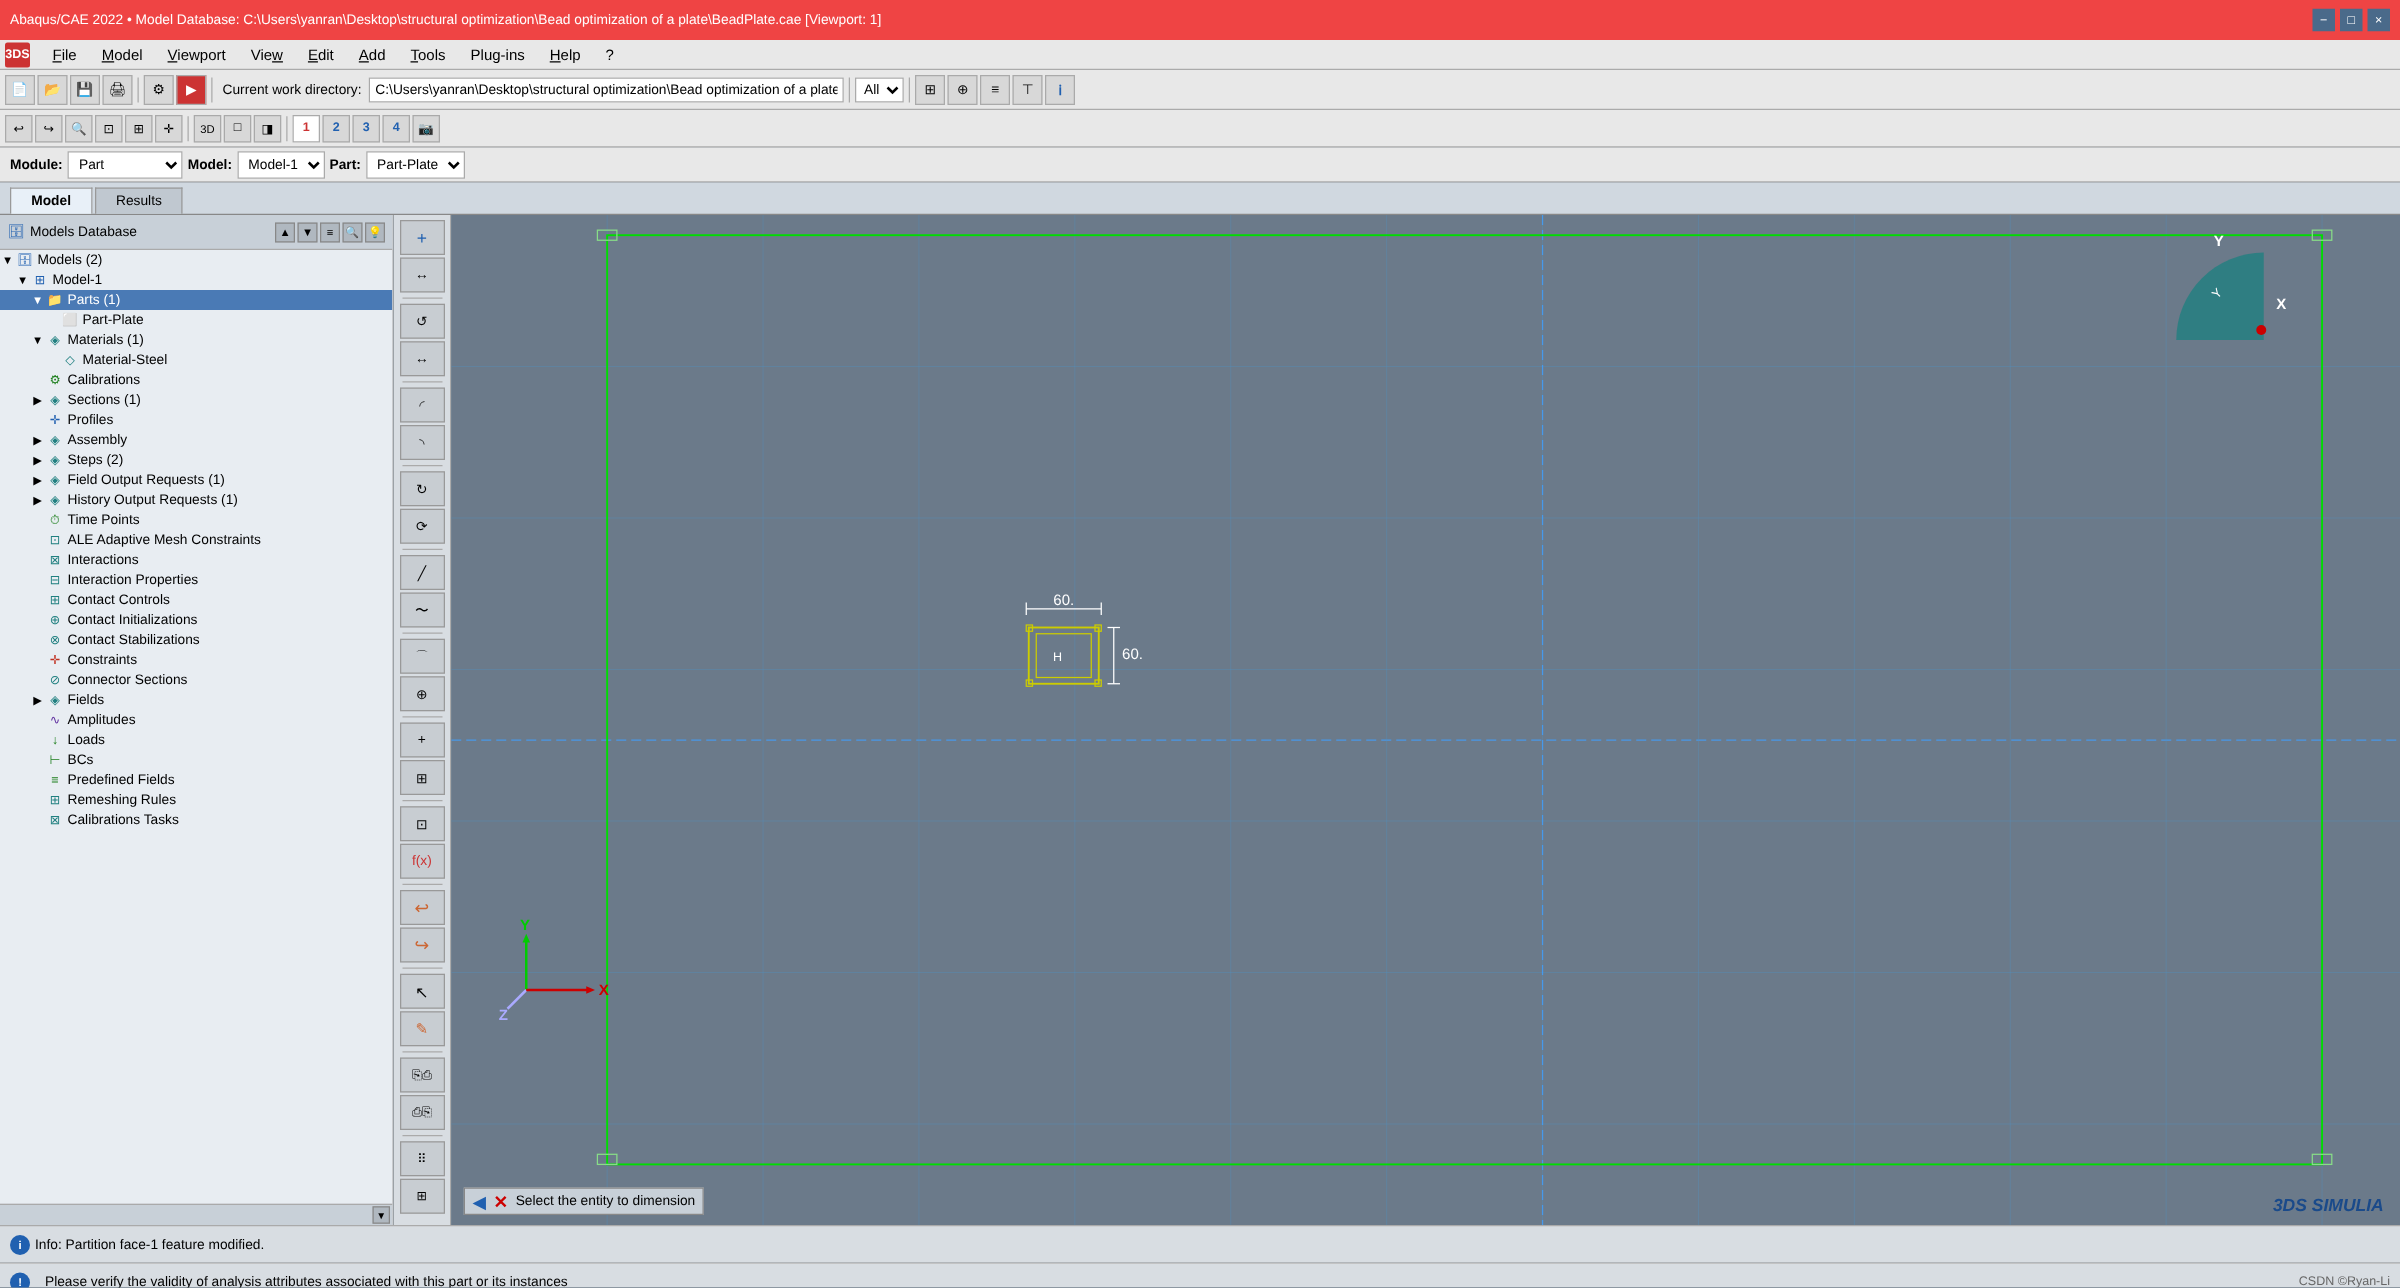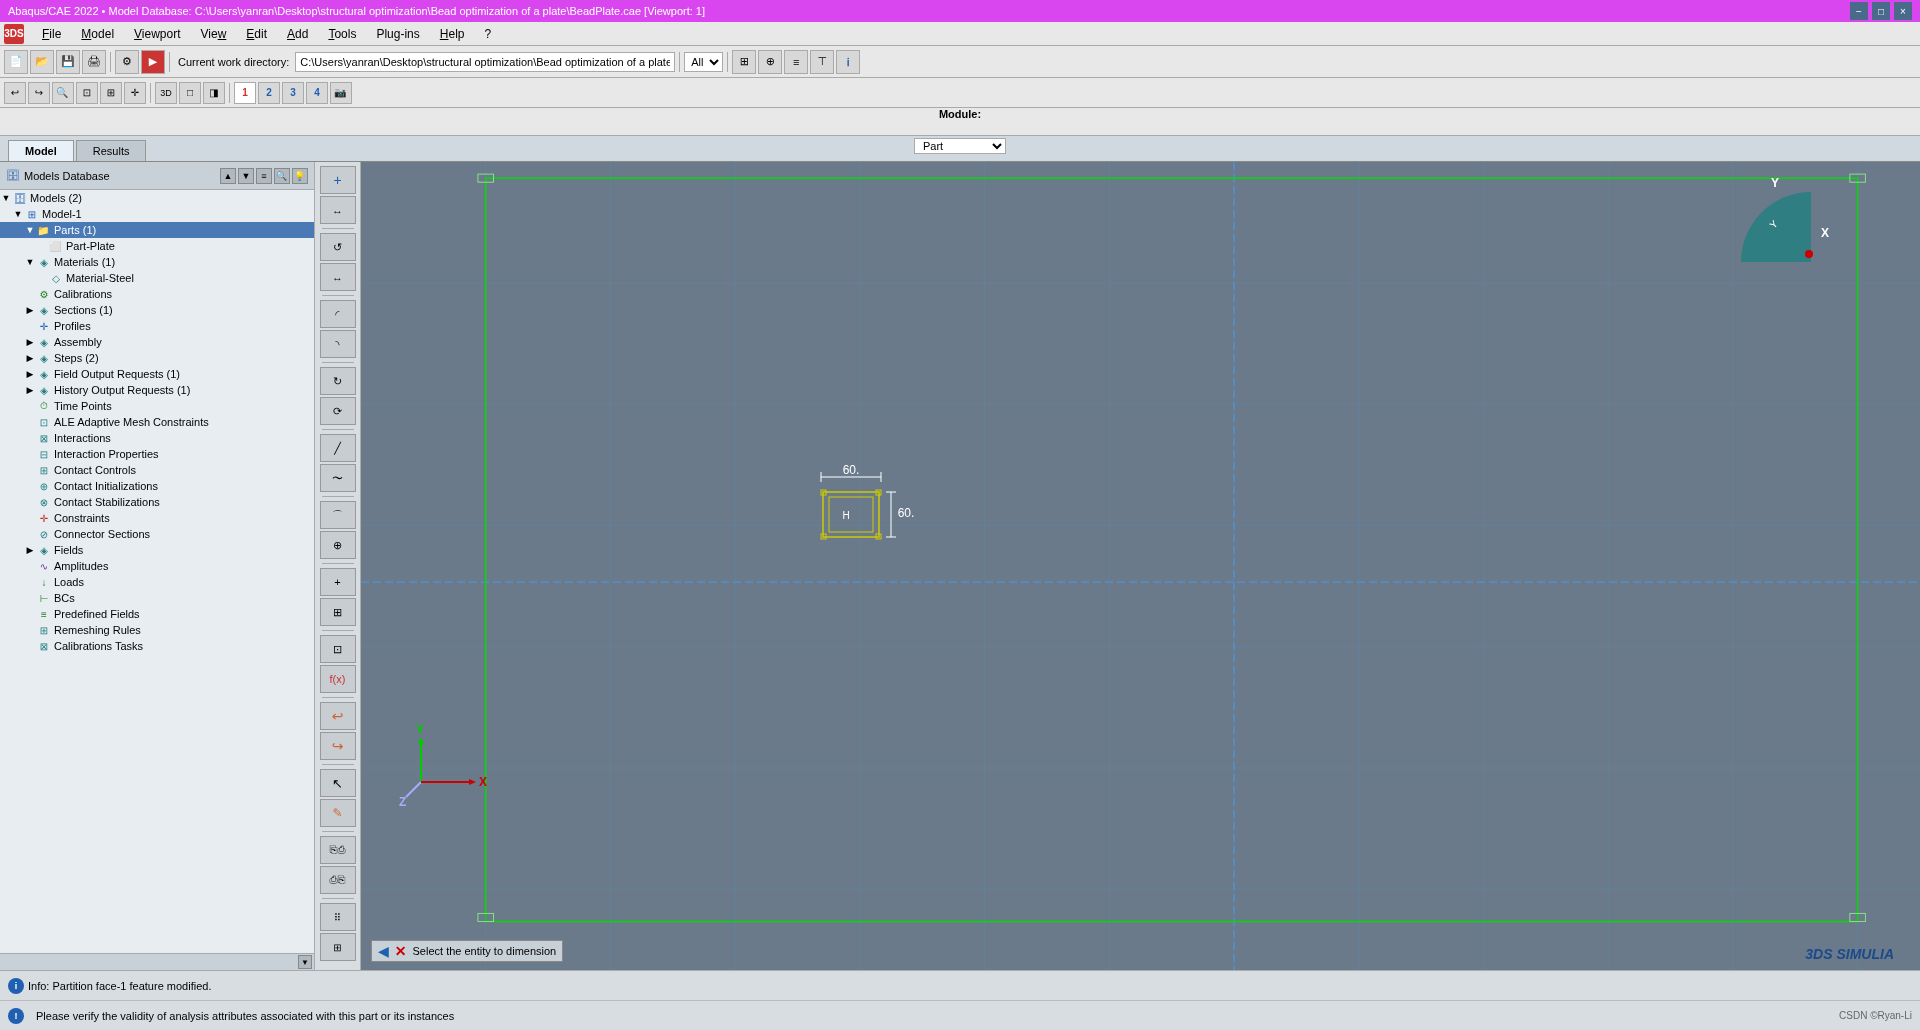--- a/index.html
+++ b/index.html
@@ -1,19 +1,19 @@
 <!DOCTYPE html>
 <html><head>
   <meta charset="utf-8">
   <style>
     * { margin: 0; padding: 0; box-sizing: border-box; }
     body { width: 1920px; height: 1030px; overflow: hidden; background: #1a2a3a; font-family: 'Segoe UI', Arial, sans-serif; font-size: 12px; color: #000; }
 
     
-    #title-bar { background: #d946ef; color: #fff; height: 22px; display: flex; align-items: center; padding: 0 8px; font-size: 11px; justify-content: space-between; }
+    #title-bar { background: #ef4444; color: #fff; height: 32px; display: flex; align-items: center; padding: 0 8px; font-size: 11px; justify-content: space-between; }
     #title-bar .title-text { flex: 1; }
     #title-bar .win-controls { display: flex; gap: 4px; }
     #title-bar .win-btn { width: 18px; height: 18px; background: #4a6a8a; color: #fff; border: none; font-size: 10px; cursor: pointer; display: flex; align-items: center; justify-content: center; }
 
     
     #menu-bar { background: #e8e8e8; height: 24px; display: flex; align-items: center; padding: 0 4px; border-bottom: 1px solid #aaa; gap: 4px; }
     .menu-logo { width: 20px; height: 20px; background: #cc3333; border-radius: 2px; display: flex; align-items: center; justify-content: center; color: #fff; font-size: 10px; font-weight: bold; margin-right: 6px; }
     .menu-item { padding: 2px 8px; cursor: pointer; font-size: 12px; color: #000; }
     .menu-underline { text-decoration: underline; }
 
@@ -23,21 +23,21 @@
     .tb-sep { width: 1px; height: 20px; background: #aaa; margin: 0 2px; }
     .work-dir-label { font-size: 11px; margin: 0 4px; }
     .work-dir-input { height: 20px; width: 380px; font-size: 11px; border: 1px solid #aaa; padding: 0 4px; background: #fff; }
     .tb-dropdown { height: 20px; font-size: 11px; border: 1px solid #aaa; padding: 0 2px; background: #fff; }
 
     
     #toolbar2 { background: #e8e8e8; height: 30px; display: flex; align-items: center; padding: 0 4px; border-bottom: 1px solid #aaa; gap: 2px; }
     .tb2-btn { width: 22px; height: 22px; background: #d8d8d8; border: 1px solid #aaa; cursor: pointer; display: flex; align-items: center; justify-content: center; font-size: 10px; }
 
     
-    #module-bar { background: #e8e8e8; height: 28px; display: flex; align-items: center; padding: 0 8px; border-bottom: 1px solid #aaa; gap: 18px; flex-direction: column; }
+    #module-bar { background: #e8e8e8; height: 28px; display: flex; align-items: center; padding: 0 8px; border-bottom: 1px solid #aaa; gap: 4px; }
     .module-label { font-size: 11px; font-weight: bold; }
     .module-dropdown { height: 22px; font-size: 11px; border: 1px solid #aaa; padding: 0 4px; background: #fff; }
 
     
     #tab-bar { background: #d0d8e0; height: 26px; display: flex; align-items: flex-end; padding: 0 8px; border-bottom: 1px solid #888; gap: 2px; }
     .tab { padding: 4px 16px; font-size: 11px; cursor: pointer; background: #c0c8d0; border: 1px solid #999; border-bottom: none; }
     .tab.active { background: #e8f0f8; font-weight: bold; }
 
     
     #main { display: flex; height: calc(1030px - 22px - 24px - 32px - 30px - 28px - 26px - 30px - 30px); }
@@ -530,21 +530,21 @@
           <text x="58" y="4" fill="#cc0000" font-size="12" font-family="Arial" font-weight="bold">X</text>
         </g>
       </svg>
 
       <div style="position:absolute; bottom:8px; left:10px; display:flex; align-items:center; gap:6px; background:#c8d0d8; padding:2px 6px; border:1px solid #888;">
         <span style="color:#2060b0; cursor:pointer; font-size:14px;">◀</span>
         <span style="color:#cc0000; cursor:pointer; font-size:14px; font-weight:bold;">✕</span>
         <span style="font-size:11px;">Select the entity to dimension</span>
       </div>
 
-      <div style="position:absolute; bottom:8px; right:26px; display:flex; align-items:center;">
+      <div style="position:absolute; bottom:8px; right:13px; display:flex; align-items:center;">
         <span style="color:#1a4a8a; font-size:14px; font-weight:bold; font-style:italic;">3DS SIMULIA</span>
       </div>
     </div>
   </div>
 </div>
 
 <div id="status-bar">
   <span class="status-icon">i</span>
   <span>Info: Partition face-1 feature modified.</span>
 </div>

